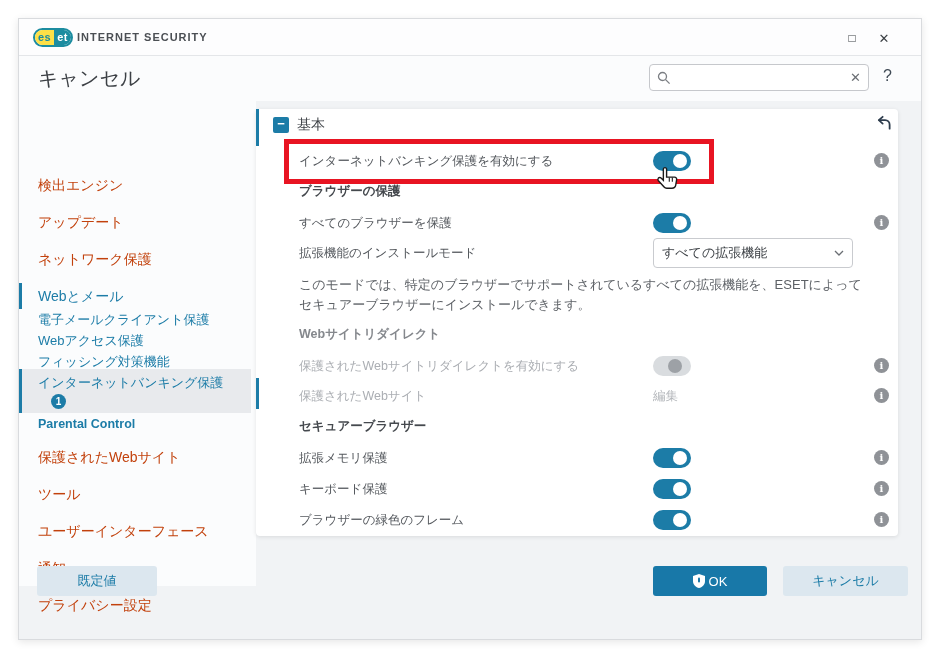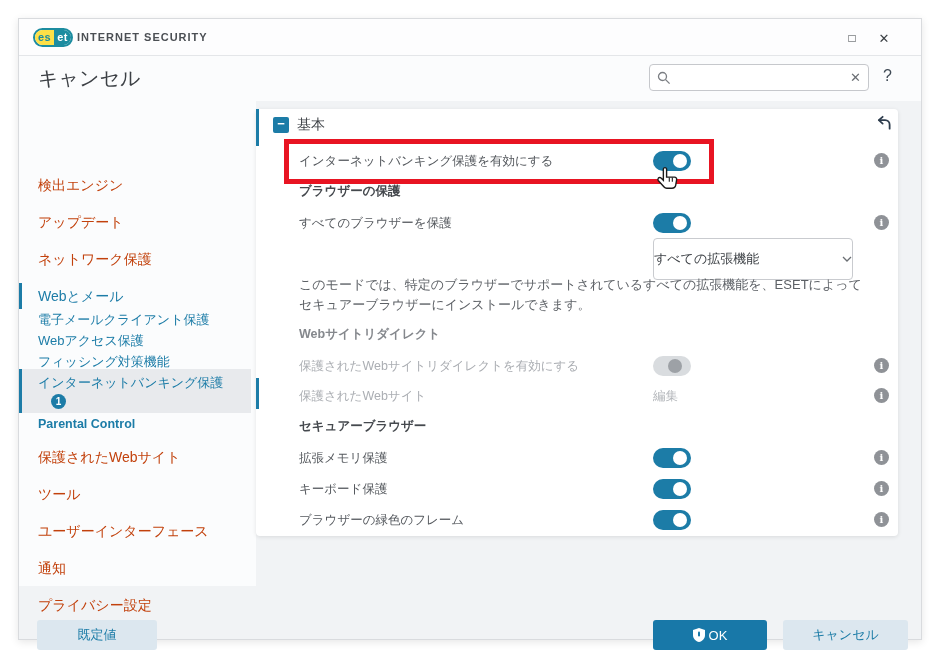--- a/index.html
+++ b/index.html
@@ -51,31 +51,31 @@
   .crow { position:absolute; left:0; right:0; height:22px; }
   .crow .lbl { position:absolute; left:43px; top:0; line-height:22px; font-size:12.5px; color:#55595e; white-space:nowrap; }
   .crow .lbl.disabled { color:#abaeb3; }
   .subhead { position:absolute; left:43px; font-size:12.5px; font-weight:bold; color:#45494e; white-space:nowrap; }
   .subhead.dim { color:#85888d; }
   .toggle { position:absolute; left:397px; top:1px; width:38px; height:20px; border-radius:10px; background:#1c7ca7; cursor:pointer; }
   .toggle::after { content:""; position:absolute; width:14px; height:14px; border-radius:50%; background:#fff; top:3px; right:4px; }
   .toggle.off { background:#d9dcdf; }
   .toggle.off::after { background:#9da1a6; right:9px; }
   .info { position:absolute; left:618px; top:3px; width:15px; height:15px; border-radius:50%; background:#8f9297; color:#fff; font-size:10px; font-weight:bold; font-family:"DejaVu Serif",serif; display:flex; align-items:center; justify-content:center; }
-  .dropdown { position:absolute; left:397px; top:-4px; width:200px; height:42px; background:#fff; border:1px solid #c9cbcf; border-radius:4px; display:flex; align-items:center; padding:0 0; cursor:pointer;gap:28px; }
+  .dropdown { position:absolute; left:397px; top:-4px; width:200px; height:30px; background:#fff; border:1px solid #c9cbcf; border-radius:4px; display:flex; align-items:center; padding:0 8px; cursor:pointer;gap:28px; }
   .dropdown .dd-val { flex:1; font-size:13px; color:#3c4045; white-space:nowrap; overflow:hidden; }
   .desc { position:absolute; left:43px; top:166px; width:575px; font-size:13px; line-height:1.55; color:#5d6166; }
   .edit-link { position:absolute; left:397px; top:0; line-height:22px; font-size:12.5px; color:#b4b7bb; }
 
   
   .red-box { position:absolute; left:28px; top:30px; width:430px; height:45px; border:5px solid #e81422; pointer-events:none; z-index:5; }
   .hand-cursor { position:absolute; left:400px; top:57px; z-index:6; pointer-events:none; }
 
   
-  .btn { position:absolute; top:601px; height:30px; border-radius:3px; display:flex; align-items:center; justify-content:center; font-size:13px; cursor:pointer; }
+  .btn { position:absolute; top:547px; height:30px; border-radius:3px; display:flex; align-items:center; justify-content:center; font-size:13px; cursor:pointer; }
   .btn-light { background:#dce7ef; color:#1c7ca7; }
   .btn-default { left:18px; width:120px; }
   .btn-ok { left:634px; width:114px; background:#1878a8; color:#fff; gap:4px; }
   .btn-cancel { left:764px; width:125px; }
 </style>
 </head>
 <body>
 
 <div class="window">
 
@@ -148,20 +148,21 @@
 
     <div class="subhead" style="top:74px">ブラウザーの保護</div>
 
     <div class="crow" style="top:103px">
       <span class="lbl">すべてのブラウザーを保護</span>
       <span class="toggle"></span>
       <span class="info">i</span>
     </div>
 
     <div class="crow" style="top:133px">
+      <span class="lbl">拡張機能のインストールモード</span>
       <span class="dropdown">
         <span class="dd-val">すべての拡張機能</span>
         <svg width="10" height="6" viewBox="0 0 10 6">
           <polyline points="1,1 5,5 9,1" fill="none" stroke="#6a6e73" stroke-width="1.3"></polyline>
         </svg>
       </span>
     </div>
 
     <div class="desc">このモードでは、特定のブラウザーでサポートされているすべての拡張機能を、ESETによってセキュアーブラウザーにインストールできます。</div>
 

